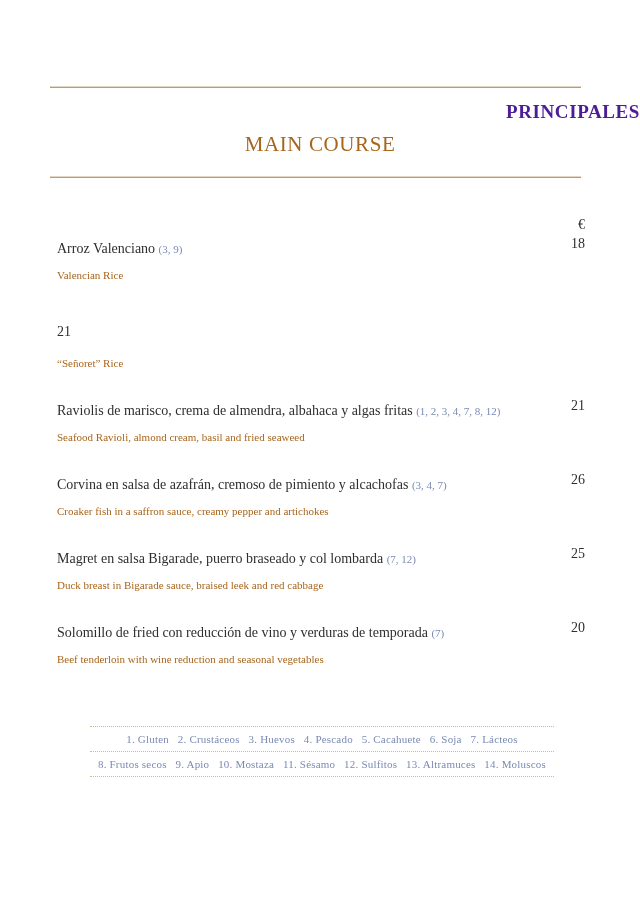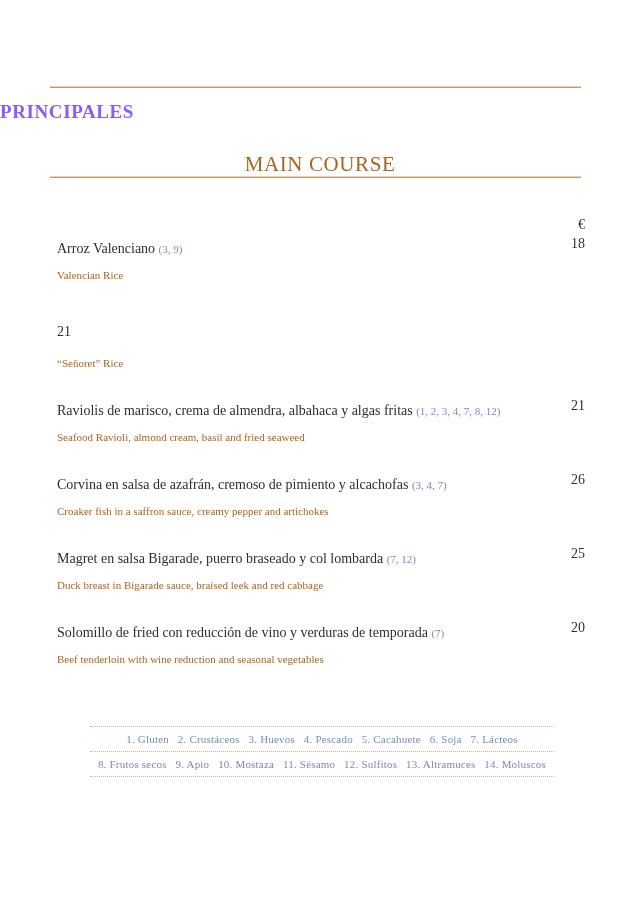--- a/index.html
+++ b/index.html
@@ -21,25 +21,25 @@
     overflow:hidden;
   }
   .rule{
     position:absolute;left:50px;width:531px;height:2px;
     background:linear-gradient(to bottom,#e4d6c2 0 45%,var(--rule) 45%);
   }
   .rule-top{top:86px;}
   .rule-header-bottom{top:176px;}
   .title-es{
     position:absolute;top:101px;left:0;width:100%;
-    text-align:left;font-size:19px;font-weight:bold;
-    letter-spacing:0.6px;color:#8b5cf6;
+    text-align:right;font-size:19px;font-weight:bold;
+    letter-spacing:0.6px;color:#4c1d95;
   }
   .title-en{
-    position:absolute;top:152px;left:0;width:100%;
+    position:absolute;top:132px;left:0;width:100%;
     text-align:center;font-size:21px;font-weight:normal;
     letter-spacing:0.6px;color:var(--accent);
   }
   .currency{
     position:absolute;top:217px;right:55px;
     font-size:14px;color:#333;
   }
   .menu-list{
     position:absolute;top:240px;left:57px;width:528px;
   }

